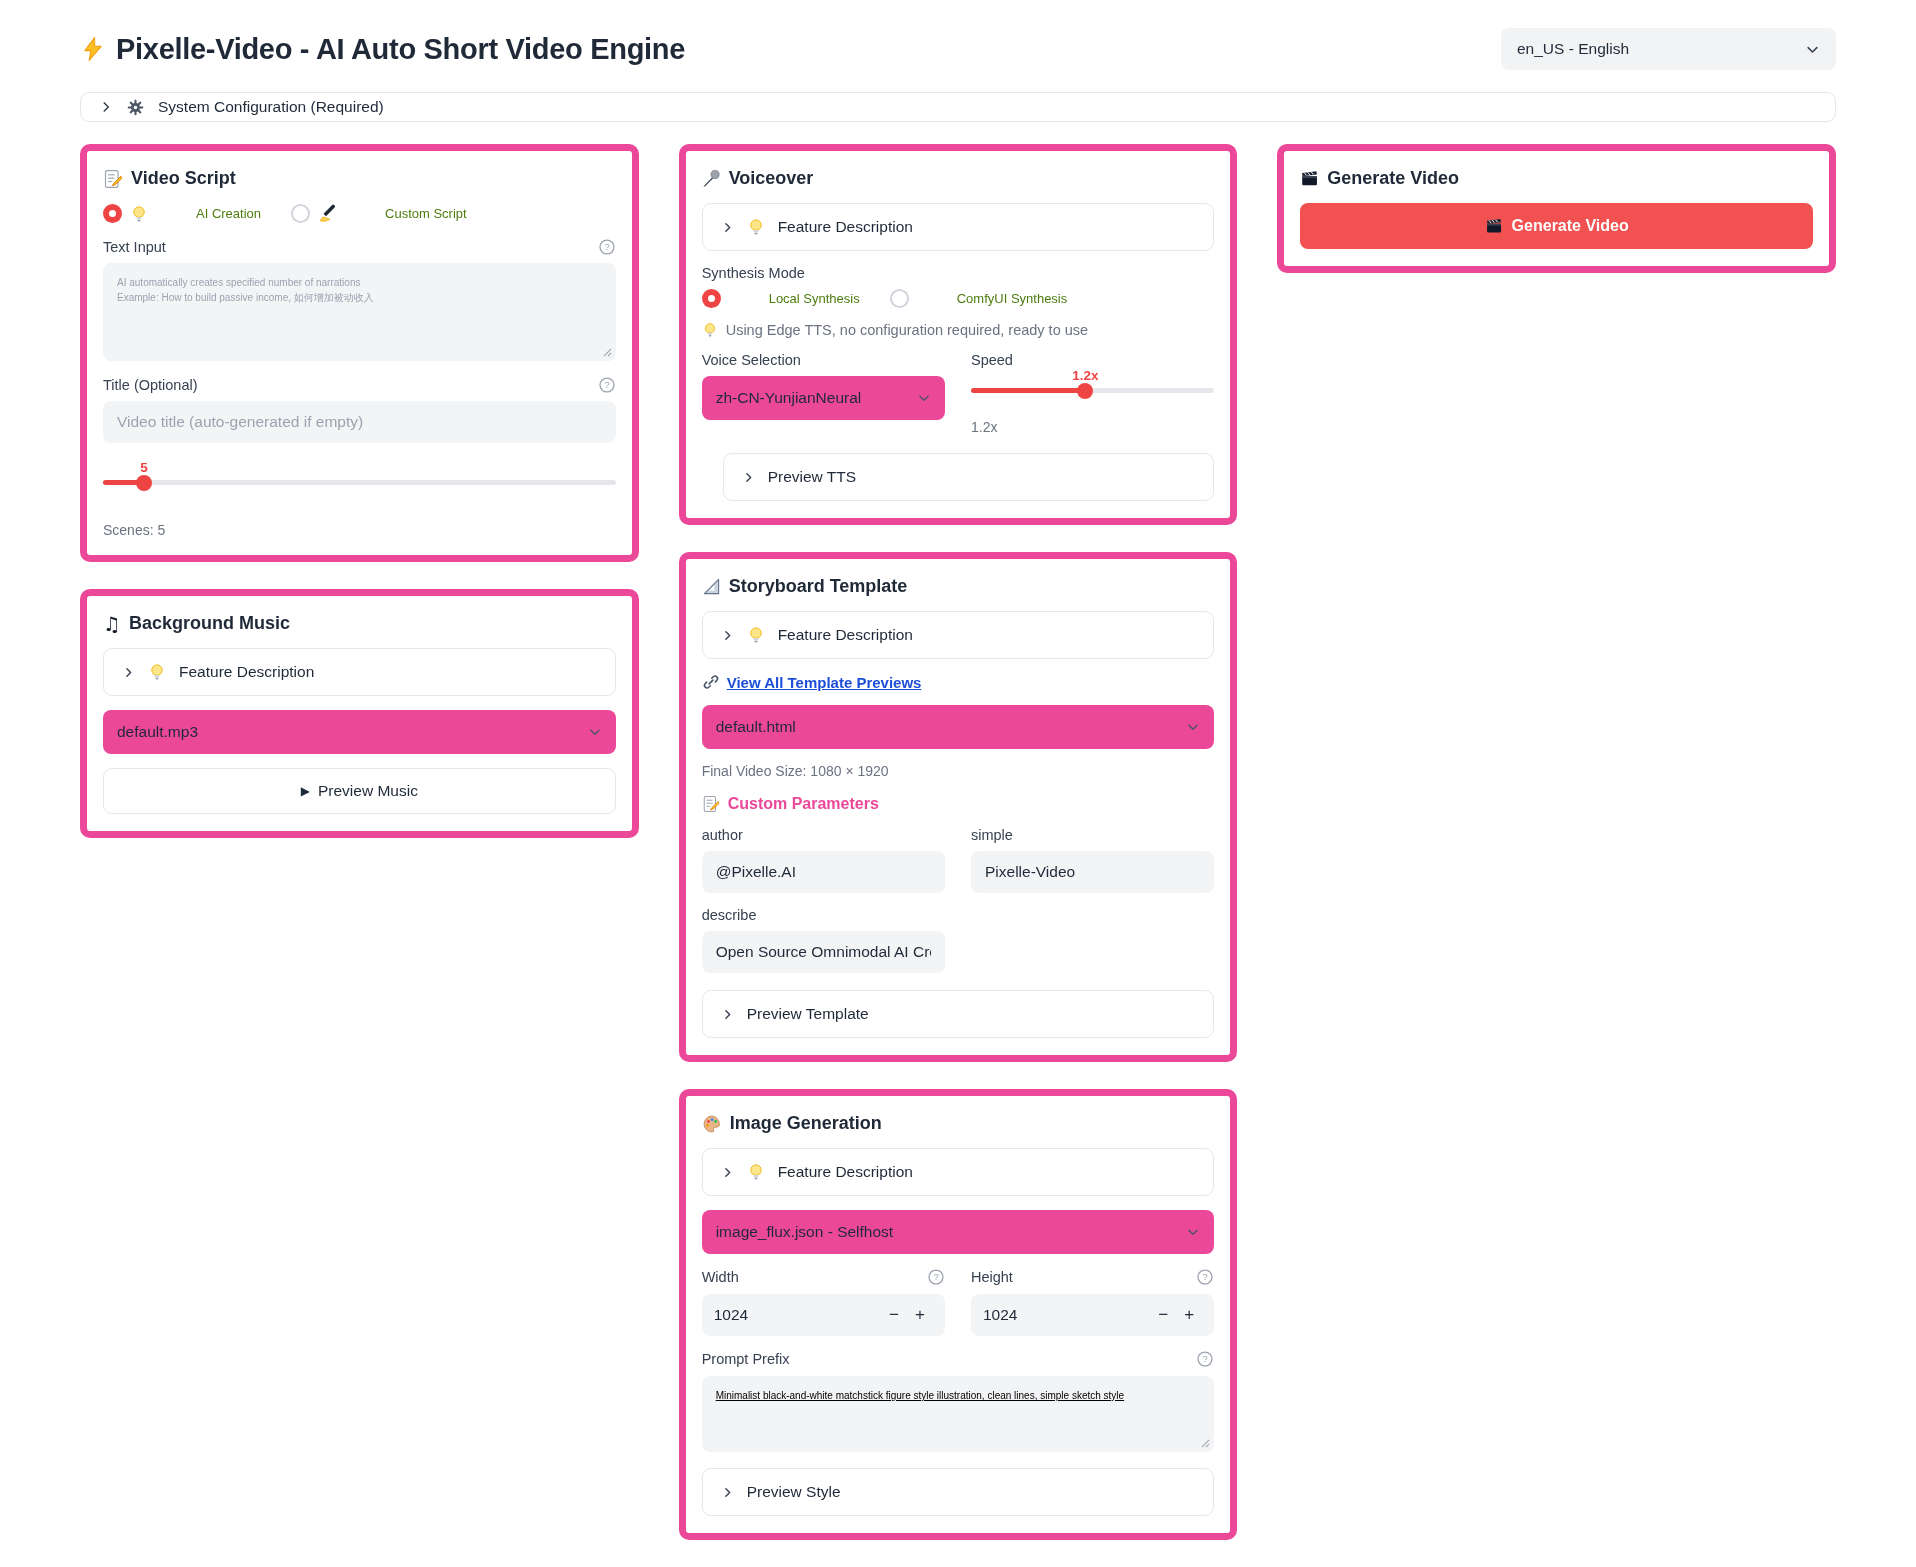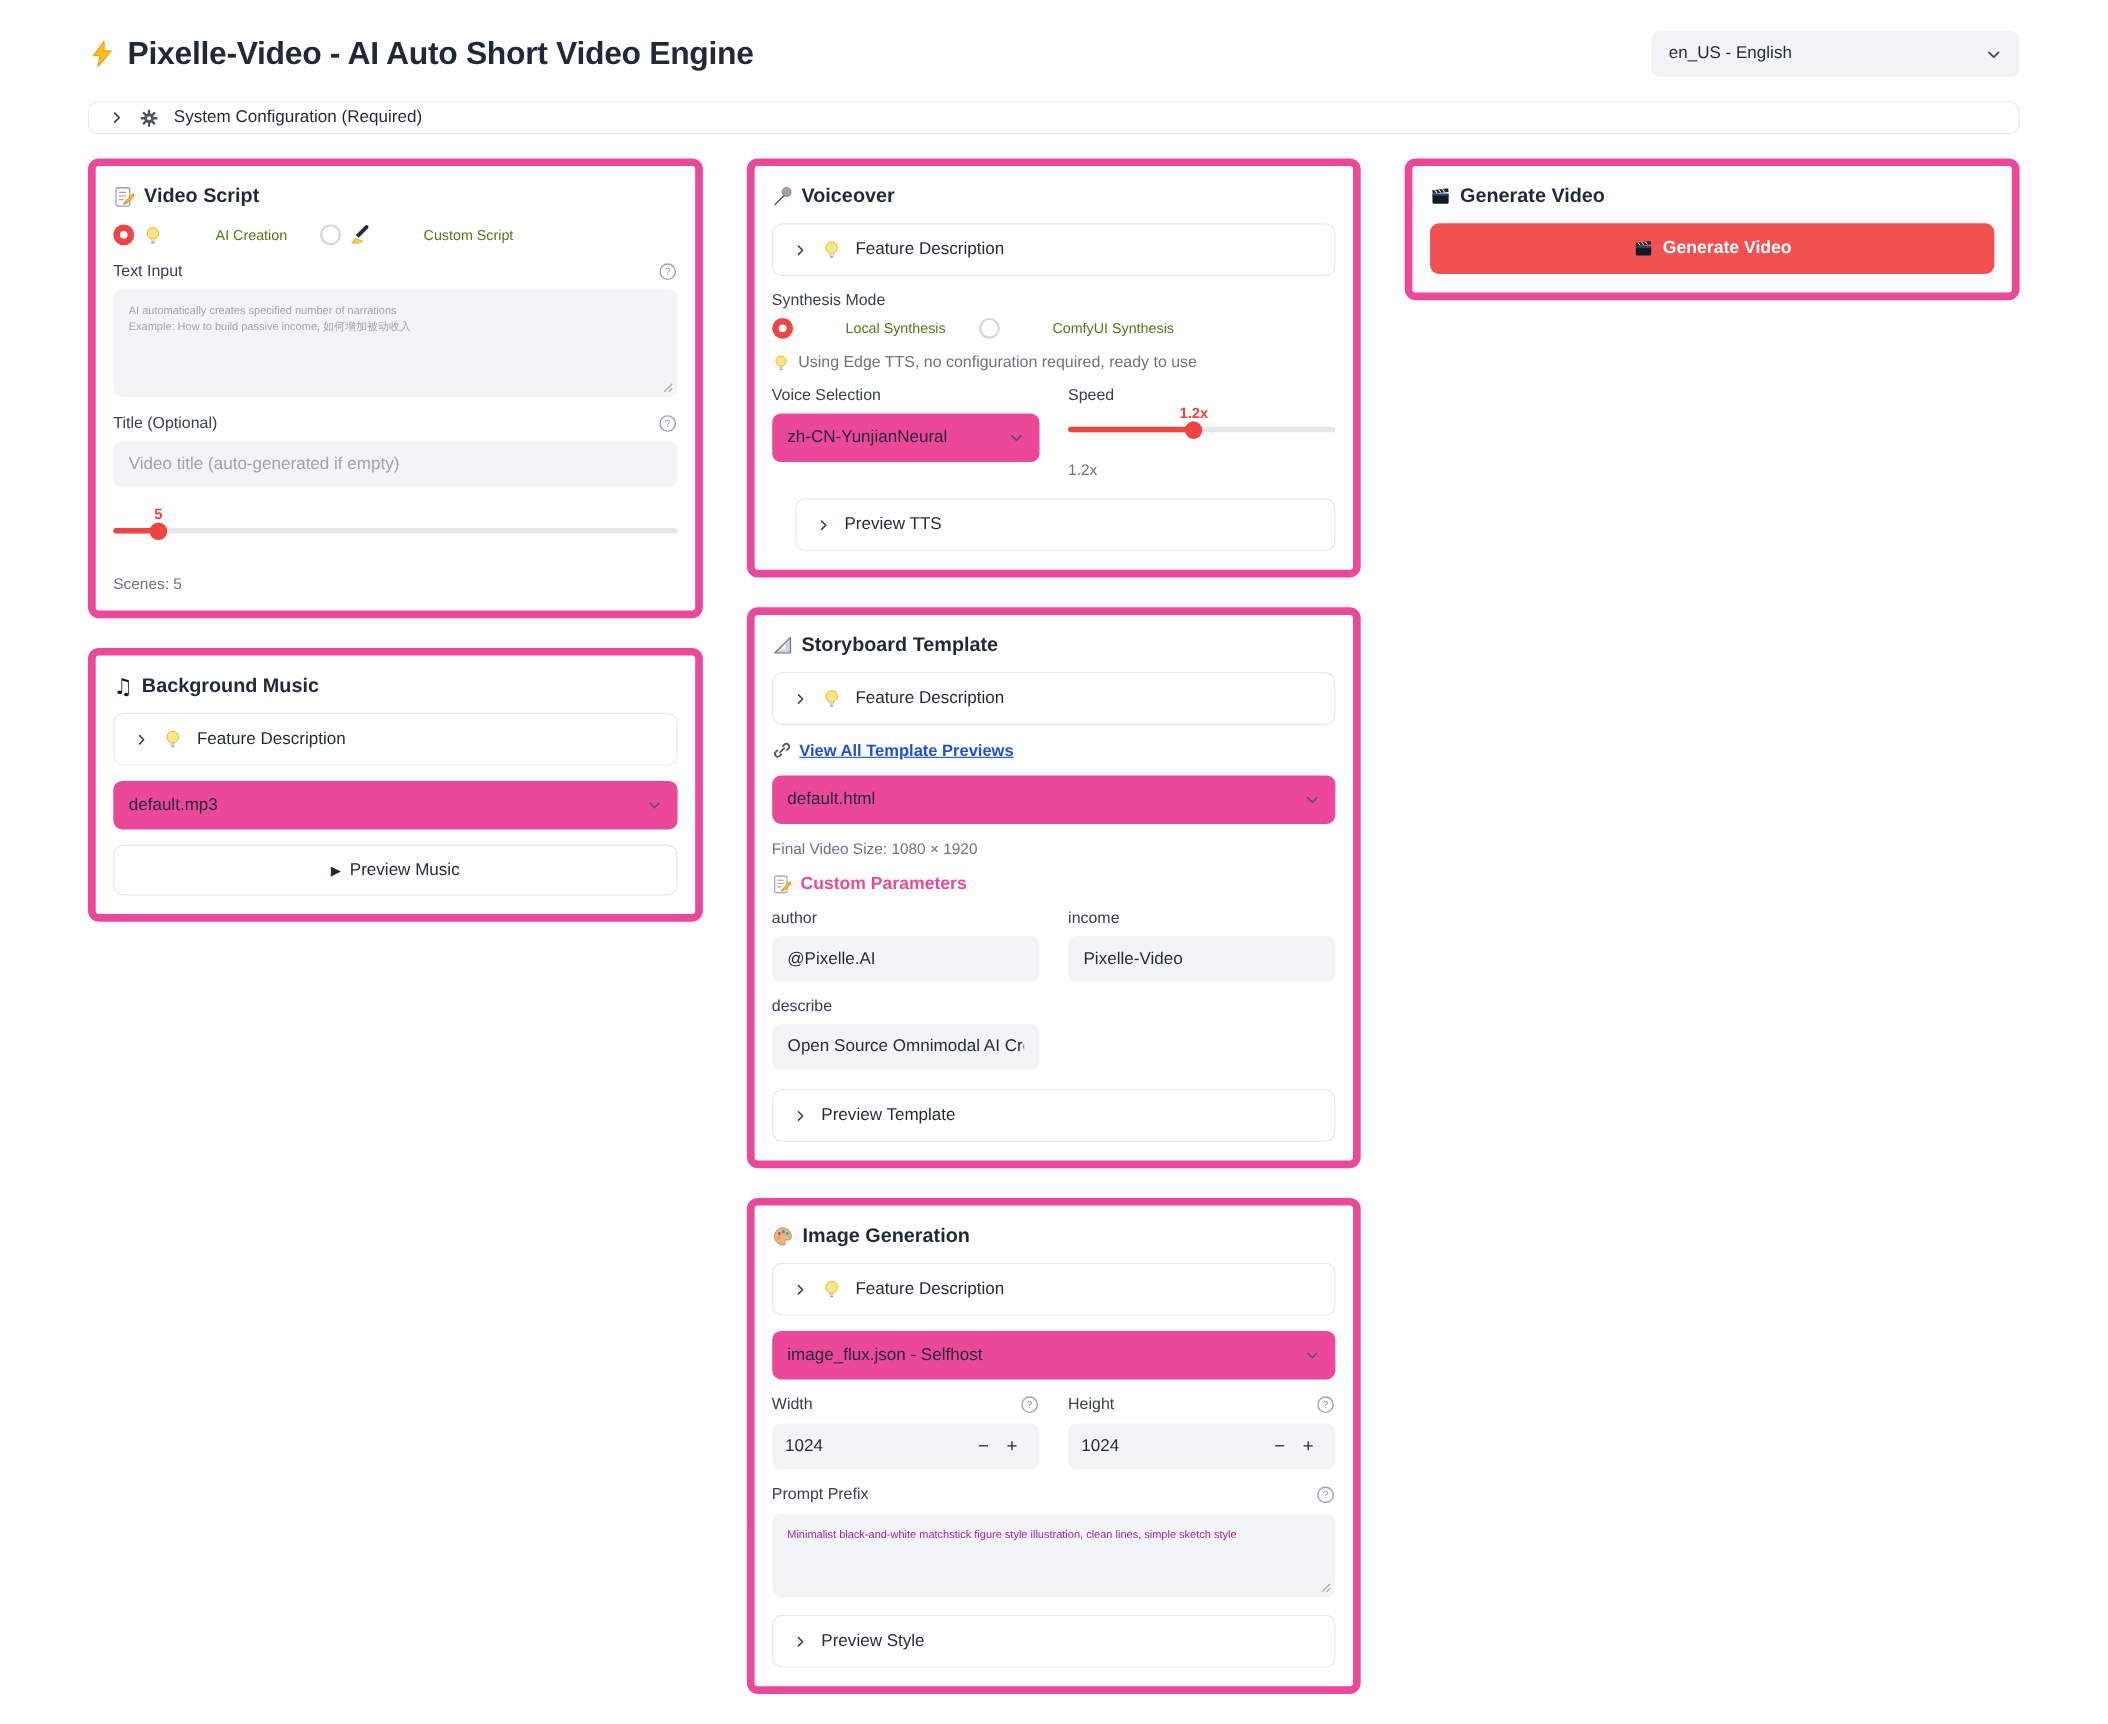--- a/index.html
+++ b/index.html
@@ -29,21 +29,21 @@
 
   
   .label-row { display:flex; align-items:center; justify-content:space-between; margin-bottom:-6px; }
   .field-label { font-size:14.5px; color:#374151; }
   .help { width:18px; height:18px; cursor:pointer; }
   .text-input { height:42px; display:flex; align-items:center; padding:0 14px; font-size:15.5px; color:#1f2937; width:100%; border:none; outline:none; }
   input.text-input { background:#f3f4f6; border-radius:8px; }
   input.text-input::placeholder { color:#9ca3af; }
   .fake-textarea { position:relative; padding:12px 14px; font-size:10px; line-height:1.5; border-radius:8px; background:#f3f4f6; }
   .fake-textarea.placeholder { color:#9ca3af; height:98px; }
-  .fake-textarea.value { color:#a21caf; min-height:76px; }
+  .fake-textarea.value { color:#000000; min-height:76px;text-decoration:underline; }
   .resize-grip { position:absolute; right:4px; bottom:4px; }
 
   
   .select { height:44px; background:#ec4899; border-radius:8px; display:flex; align-items:center; justify-content:space-between; padding:0 14px; cursor:pointer; }
   .select span { font-size:15.5px; color:#1f2937; }
 
   
   .radio-row { display:flex; align-items:center; gap:30px; }
   .radio-option { display:flex; align-items:center; gap:8px; cursor:pointer; }
   .radio-dot { width:19px; height:19px; border-radius:50%; flex:none; }
@@ -388,21 +388,21 @@
           </span>
           <span>Custom Parameters</span>
         </div>
 
         <div class="two-col">
           <div>
             <div class="field-label" style="margin-bottom:8px;">author</div>
             <input class="text-input" value="@Pixelle.AI" style="">
           </div>
           <div>
-            <div class="field-label" style="margin-bottom:8px;">income</div>
+            <div class="field-label" style="margin-bottom:8px;">simple</div>
             <input class="text-input" value="Pixelle-Video" style="">
           </div>
         </div>
 
         <div class="two-col">
           <div>
             <div class="field-label" style="margin-bottom:8px;">describe</div>
             <input class="text-input" value="Open Source Omnimodal AI Creative" style="">
           </div>
           <div></div>

